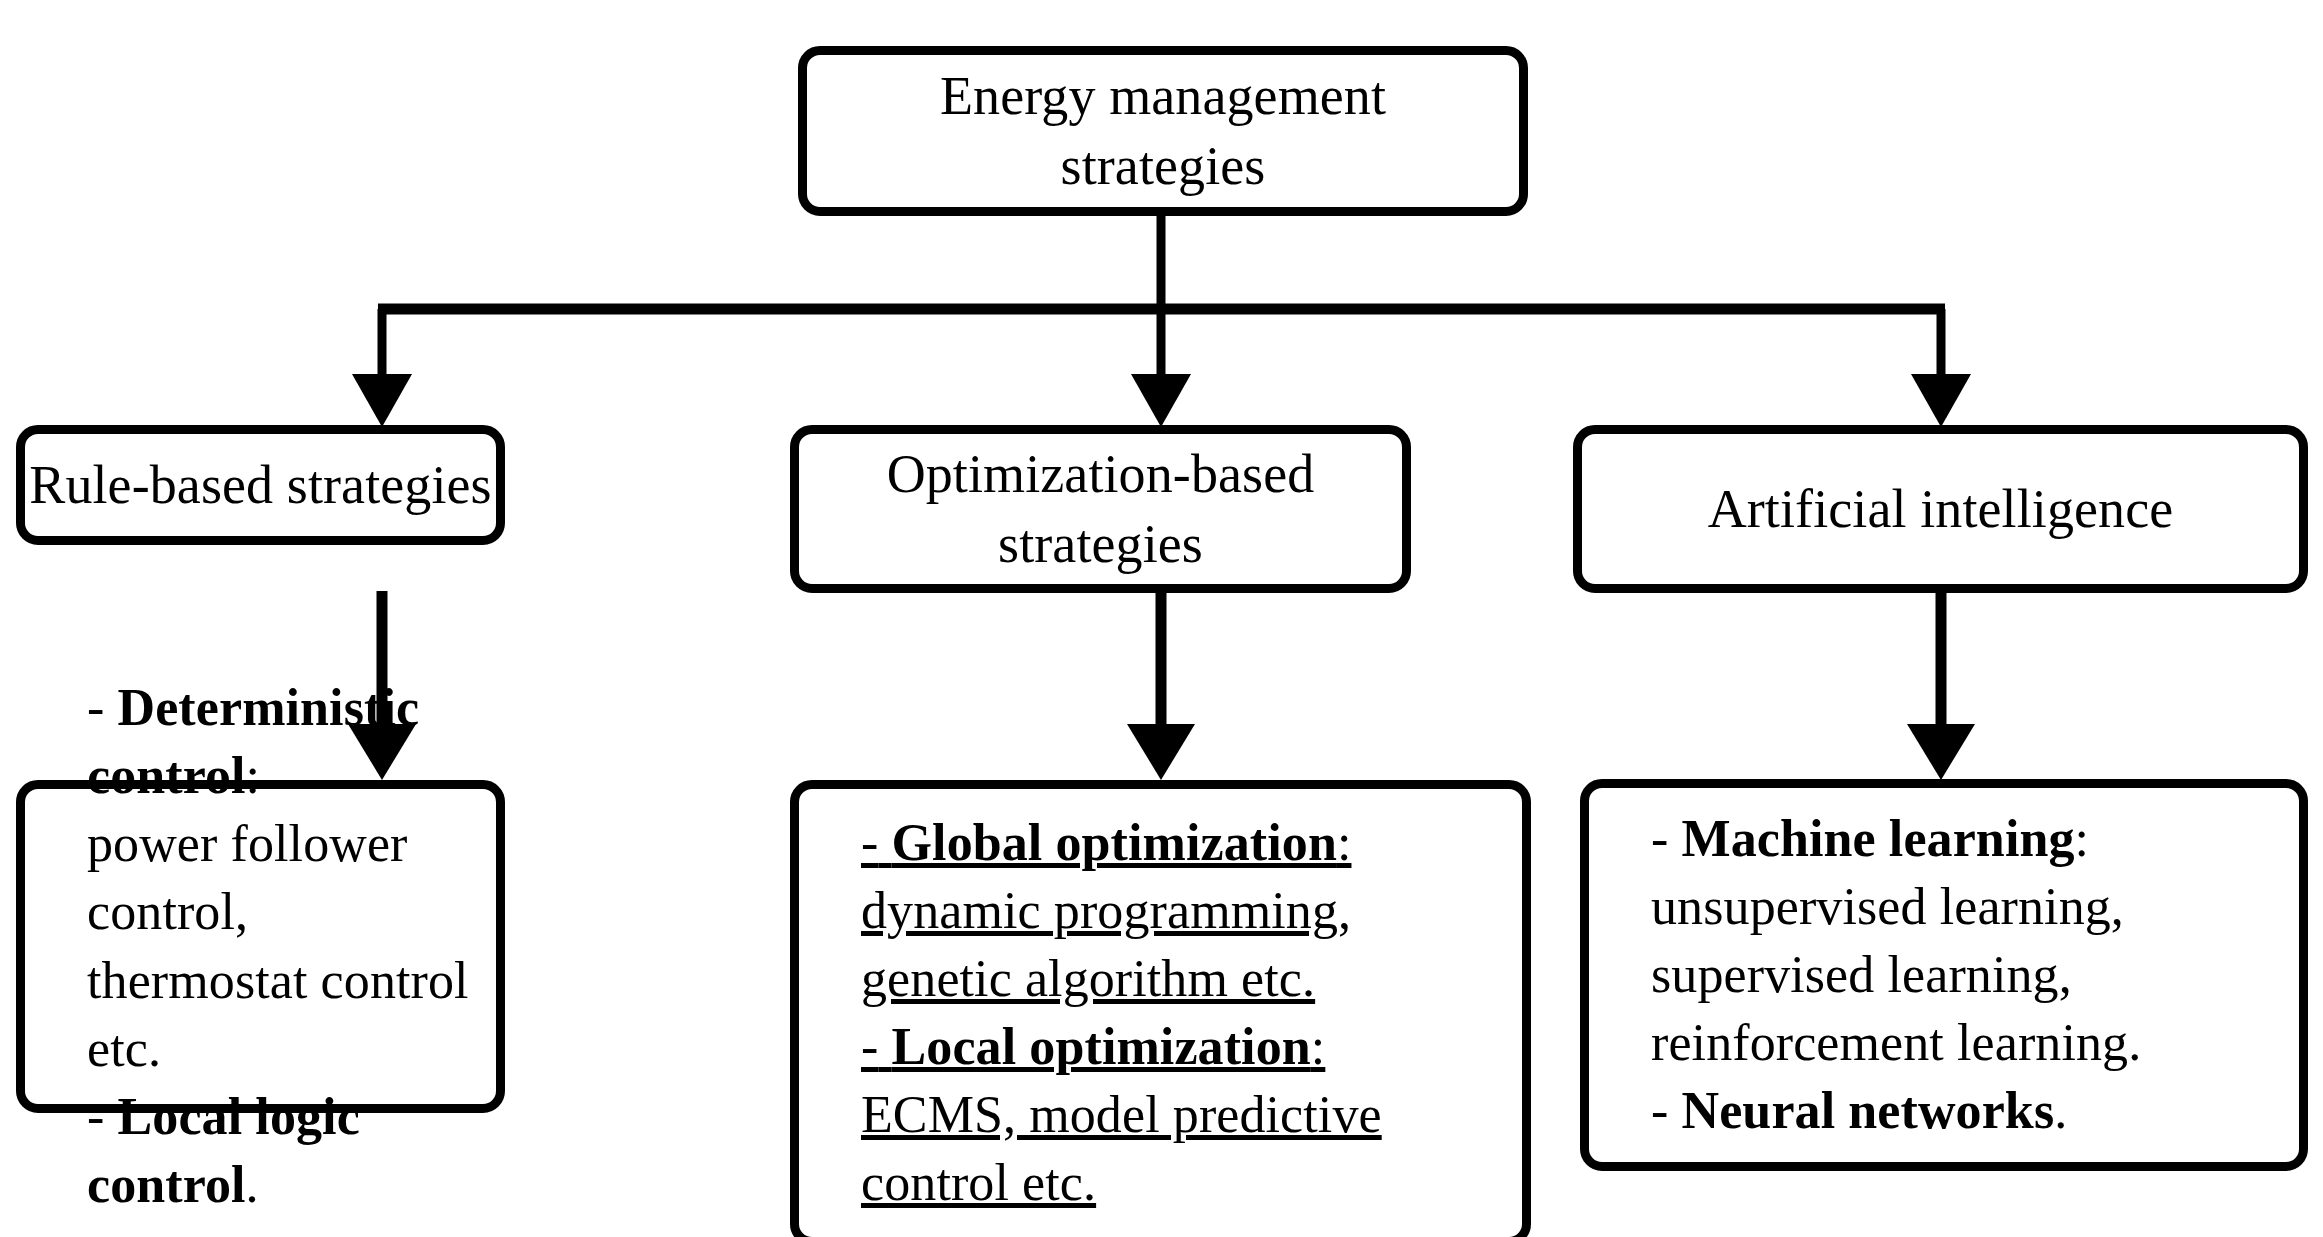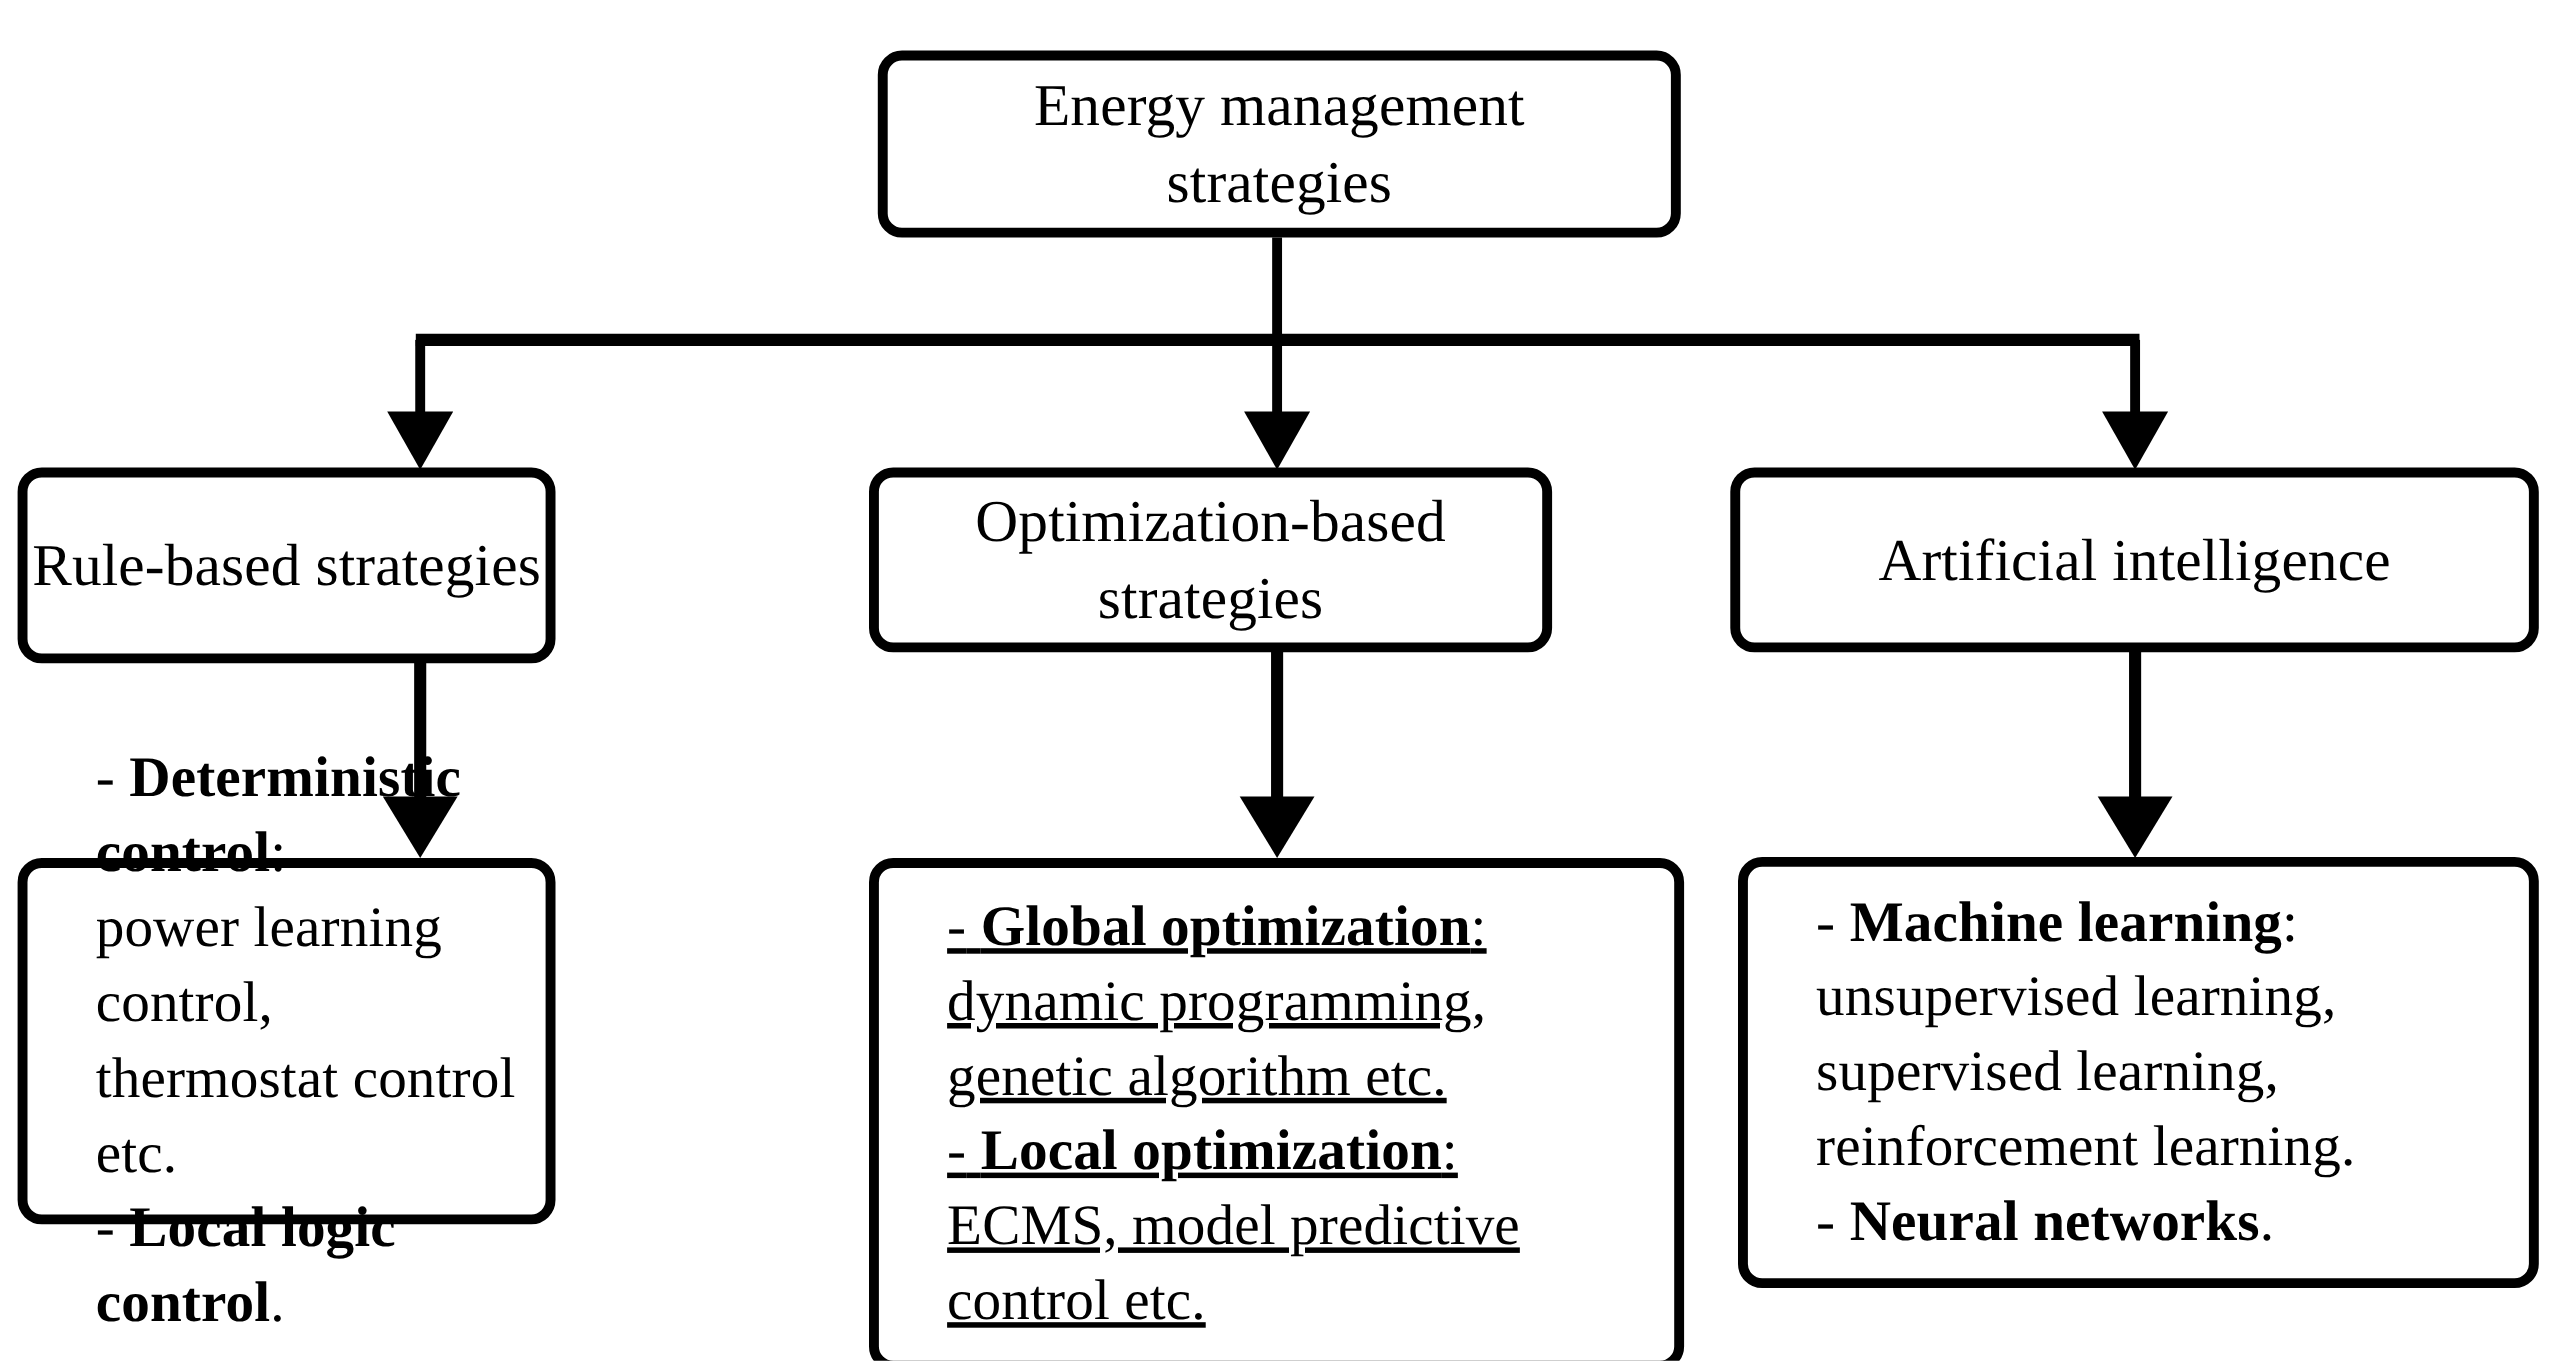--- a/index.html
+++ b/index.html
@@ -101,21 +101,21 @@
     <polygon points="1941,752 1907,696 1975,696" fill="#000"></polygon>
   </svg>
 
   <div class="node centered" style="left:798px; top:18px; width:730px; height:170px;">
     <div class="node-text">
       <div>Energy management</div>
       <div>strategies</div>
     </div>
   </div>
 
-  <div class="node centered" style="left:16px; top:397px; width:489px; height:178px;">
+  <div class="node centered" style="left:16px; top:397px; width:489px; height:120px;">
     <div class="node-text">
       <div>Rule-based strategies</div>
     </div>
   </div>
 
   <div class="node centered" style="left:790px; top:397px; width:621px; height:168px;">
     <div class="node-text">
       <div>Optimization-based</div>
       <div>strategies</div>
     </div>
@@ -127,21 +127,21 @@
     </div>
   </div>
 
   <div class="node listbox" style="left:16px; top:752px; width:489px; height:333px;">
     <div class="node-text">
       <div>
         <span>-</span>
         <span class="lead">Deterministic control</span><span>:</span>
       </div>
       <div>
-        <span>power learning control,</span>
+        <span>power follower control,</span>
       </div>
       <div>
         <span>thermostat control etc.</span>
       </div>
       <div>
         <span>-</span>
         <span class="lead">Local logic control</span><span>.</span>
       </div>
     </div>
   </div>

